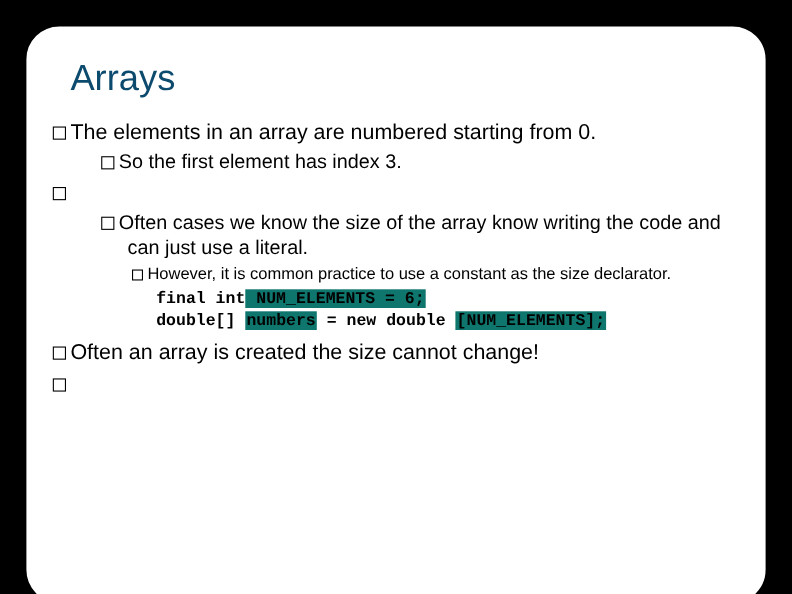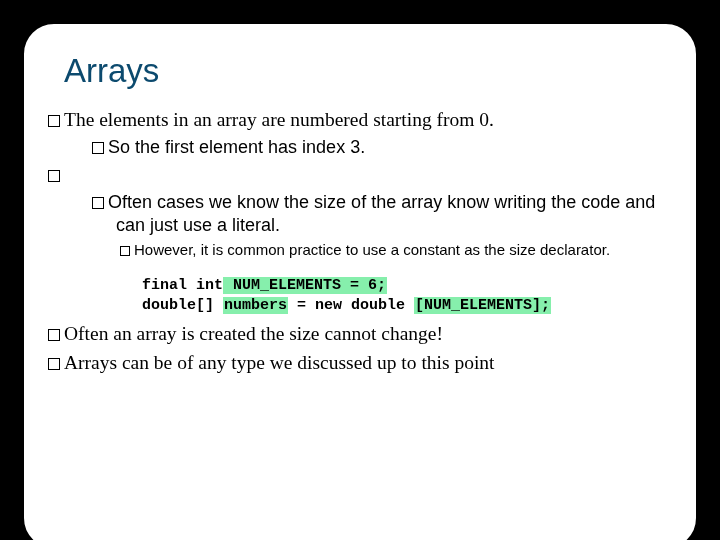--- a/index.html
+++ b/index.html
@@ -29,37 +29,36 @@
     color: #0c4a6e;
     margin-bottom: 18px;
   }
   .lvl1 {
     font-size: 19.5px;
     color: #000;
     line-height: 1.25;
     margin-bottom: 4px;
     padding-left: 8px;
     text-indent: -24px;
-    font-family: Liberation Serif, serif;
   }
   .lvl2 {
     font-size: 18px;
     color: #000;
     line-height: 1.25;
     margin-left: 28px;
     margin-bottom: 4px;
     padding-left: 24px;
     text-indent: -24px;
   }
   .lvl3 {
     font-size: 15px;
     color: #000;
     line-height: 1.3;
     margin-left: 56px;
-    margin-bottom: 16px;
+    margin-bottom: 2px;
     padding-left: 22px;
     text-indent: -22px;
   }
   .bullet {
     display: inline-block;
     width: 12px;
     height: 12px;
     border: 1.5px solid #000;
     vertical-align: -1px;
     margin-right: 4px;
@@ -76,21 +75,21 @@
   }
   .code {
     font-family: "Courier New", Courier, monospace;
     font-weight: bold;
     font-size: 15px;
     margin-left: 78px;
     line-height: 1.35;
     text-indent: 0;
   }
   .hl {
-    background: #86efac;
+    background: #0f766e;
     padding: 0 1px;
   }
 </style>
 </head>
 <body>
 
 <div class="slide">
   <h1 class="title">Arrays</h1>
 
   <p class="lvl1"><span class="bullet"></span><span>The elements in an array are numbered starting from 0.</span></p>
@@ -102,14 +101,14 @@
   <p class="lvl2"><span class="bullet"></span><span>Often cases we know the size of the array know writing the code and can just use a literal.</span></p>
 
   <p class="lvl3"><span class="bullet-sm"></span><span>However, it is common practice to use a constant as the size declarator.</span></p>
 
   <div class="code"><span>final int</span><span class="hl"> NUM_ELEMENTS = 6;</span></div>
 
   <div class="code"><span>double</span><span>[] </span><span class="hl">numbers</span><span> = </span><span>new </span><span>double </span><span class="hl">[NUM_ELEMENTS];</span></div>
 
   <p class="lvl1" style="margin-top:6px"><span class="bullet"></span><span>Often an array is created the size cannot change!</span></p>
 
-  <p class="lvl1"><span class="bullet"></span><span>Arrays can be of any type we discussed up to this point</span></p>
+  <p class="lvl1"><span class="bullet"></span></p>
 </div>
 
 </body></html>

